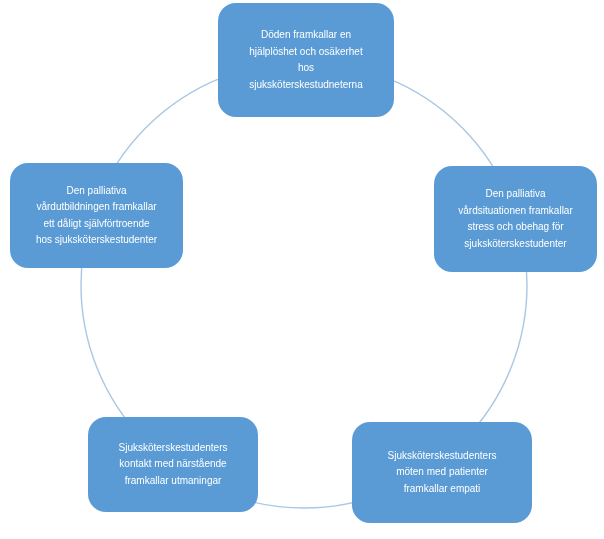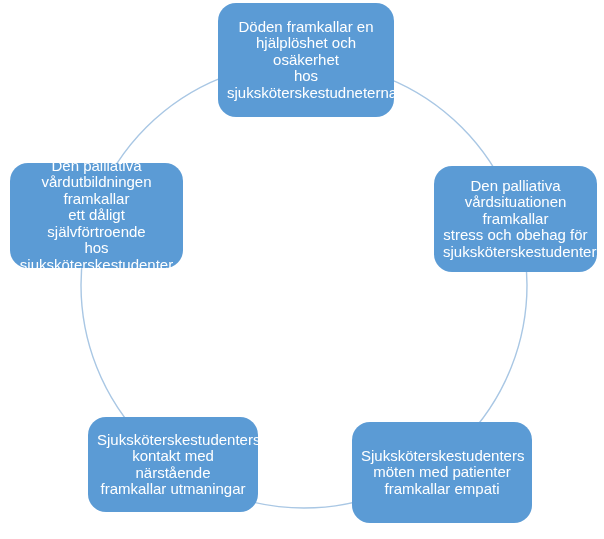--- a/index.html
+++ b/index.html
@@ -26,21 +26,21 @@
   .node {
     position: absolute;
     box-sizing: border-box;
     background: #5B9BD5;
     border-radius: 18px;
     display: flex;
     align-items: center;
     justify-content: center;
     text-align: center;
     color: #ffffff;
-    font-size: 15px;
+    font-size: 10px;
     line-height: 16.5px;
     padding: 4px 9px;
     white-space: pre-line;
   }
   .node-label {
     display: block;
     width: 100%;
     white-space: pre-line;
   }
   

